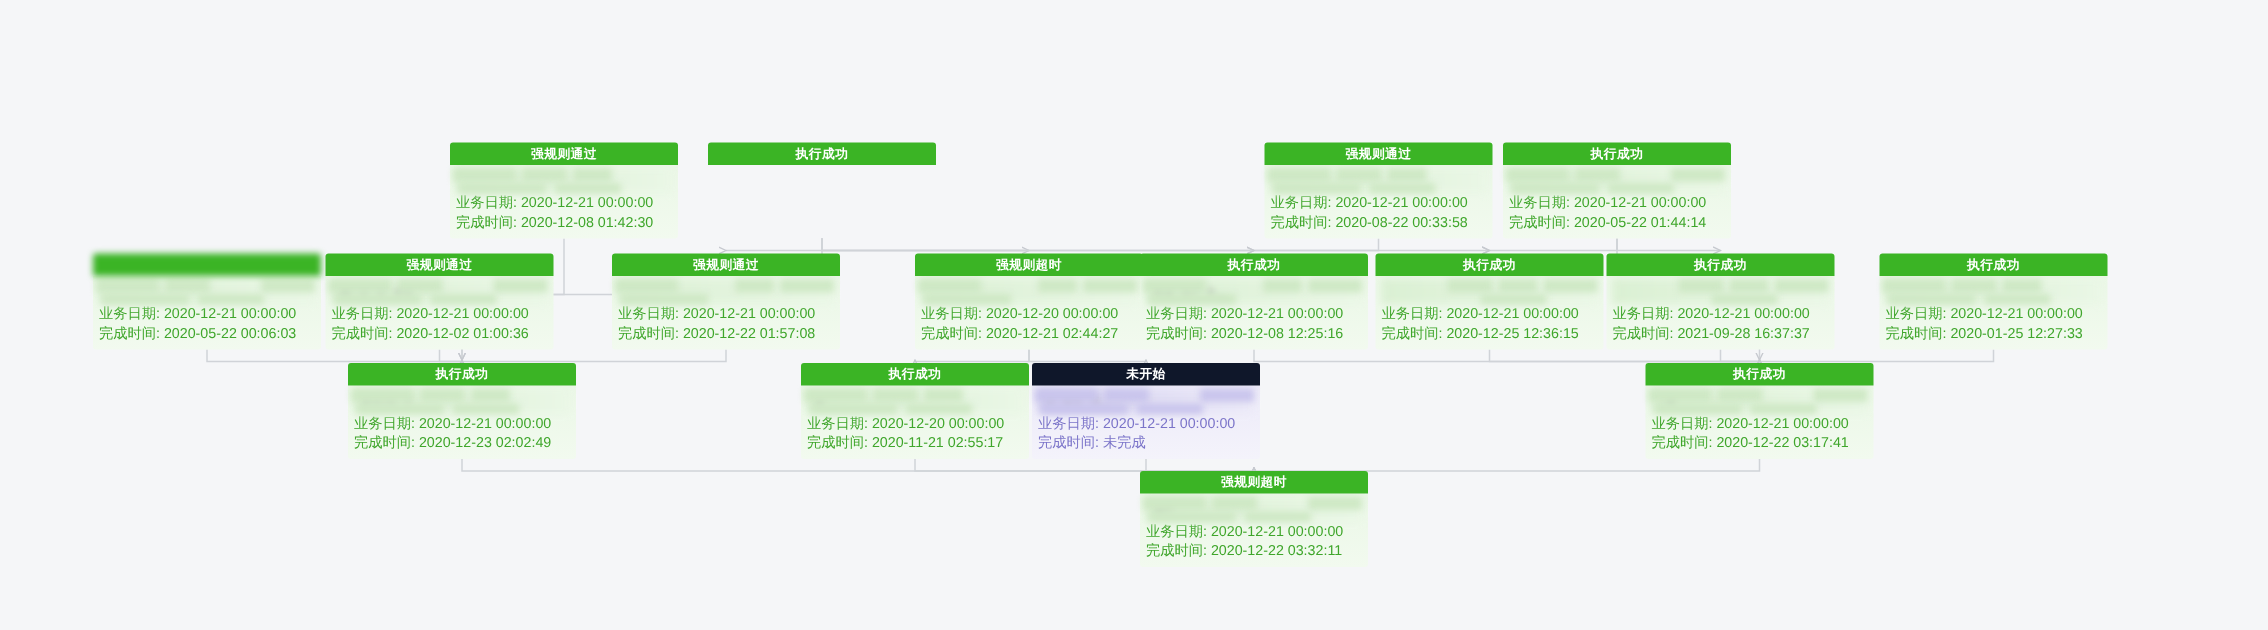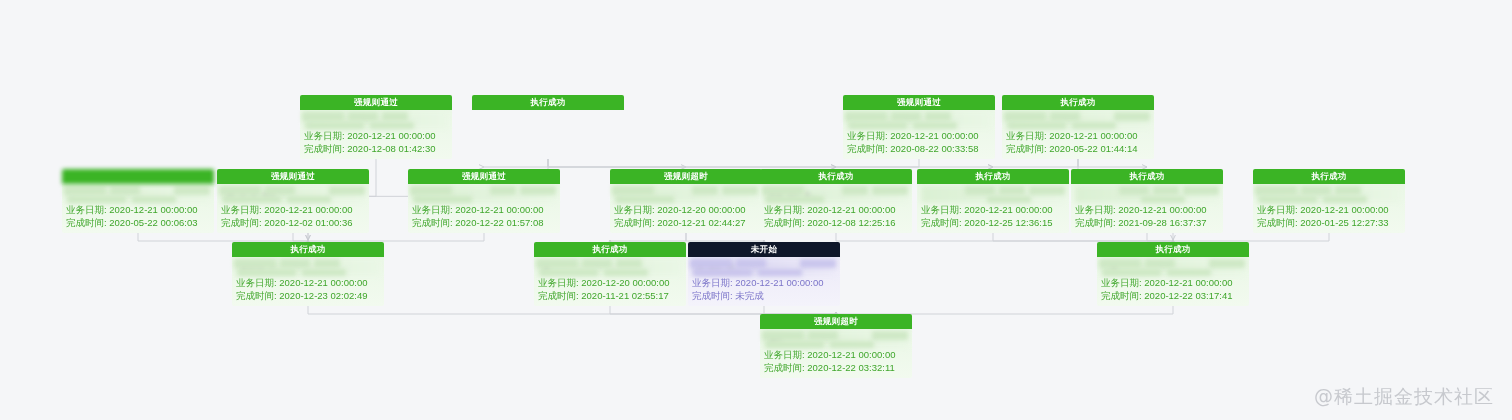--- a/index.html
+++ b/index.html
@@ -340,14 +340,13 @@
           <div class="blur-chip" style="left: 2px; top: 2px; width: 42px; height: 9px;"></div>
           <div class="blur-chip" style="left: 48px; top: 2px; width: 30px; height: 9px;"></div>
           <div class="blur-chip" style="left: 112px; top: 2px; width: 36px; height: 9px;"></div>
           <div class="blur-chip" style="left: 6px; top: 12px; width: 58px; height: 7px;"></div>
           <div class="blur-chip" style="left: 70px; top: 12px; width: 44px; height: 7px;"></div>
           <div class="node-row"><span>业务日期:</span> <span>2020-12-21 00:00:00</span></div>
           <div class="node-row"><span>完成时间:</span> <span>2020-12-22 03:32:11</span></div>
         </div>
       </div>
     </div>
-  <div class="watermark">@稀土掘金技术社区</div>
 </div>
 
 </body></html>

